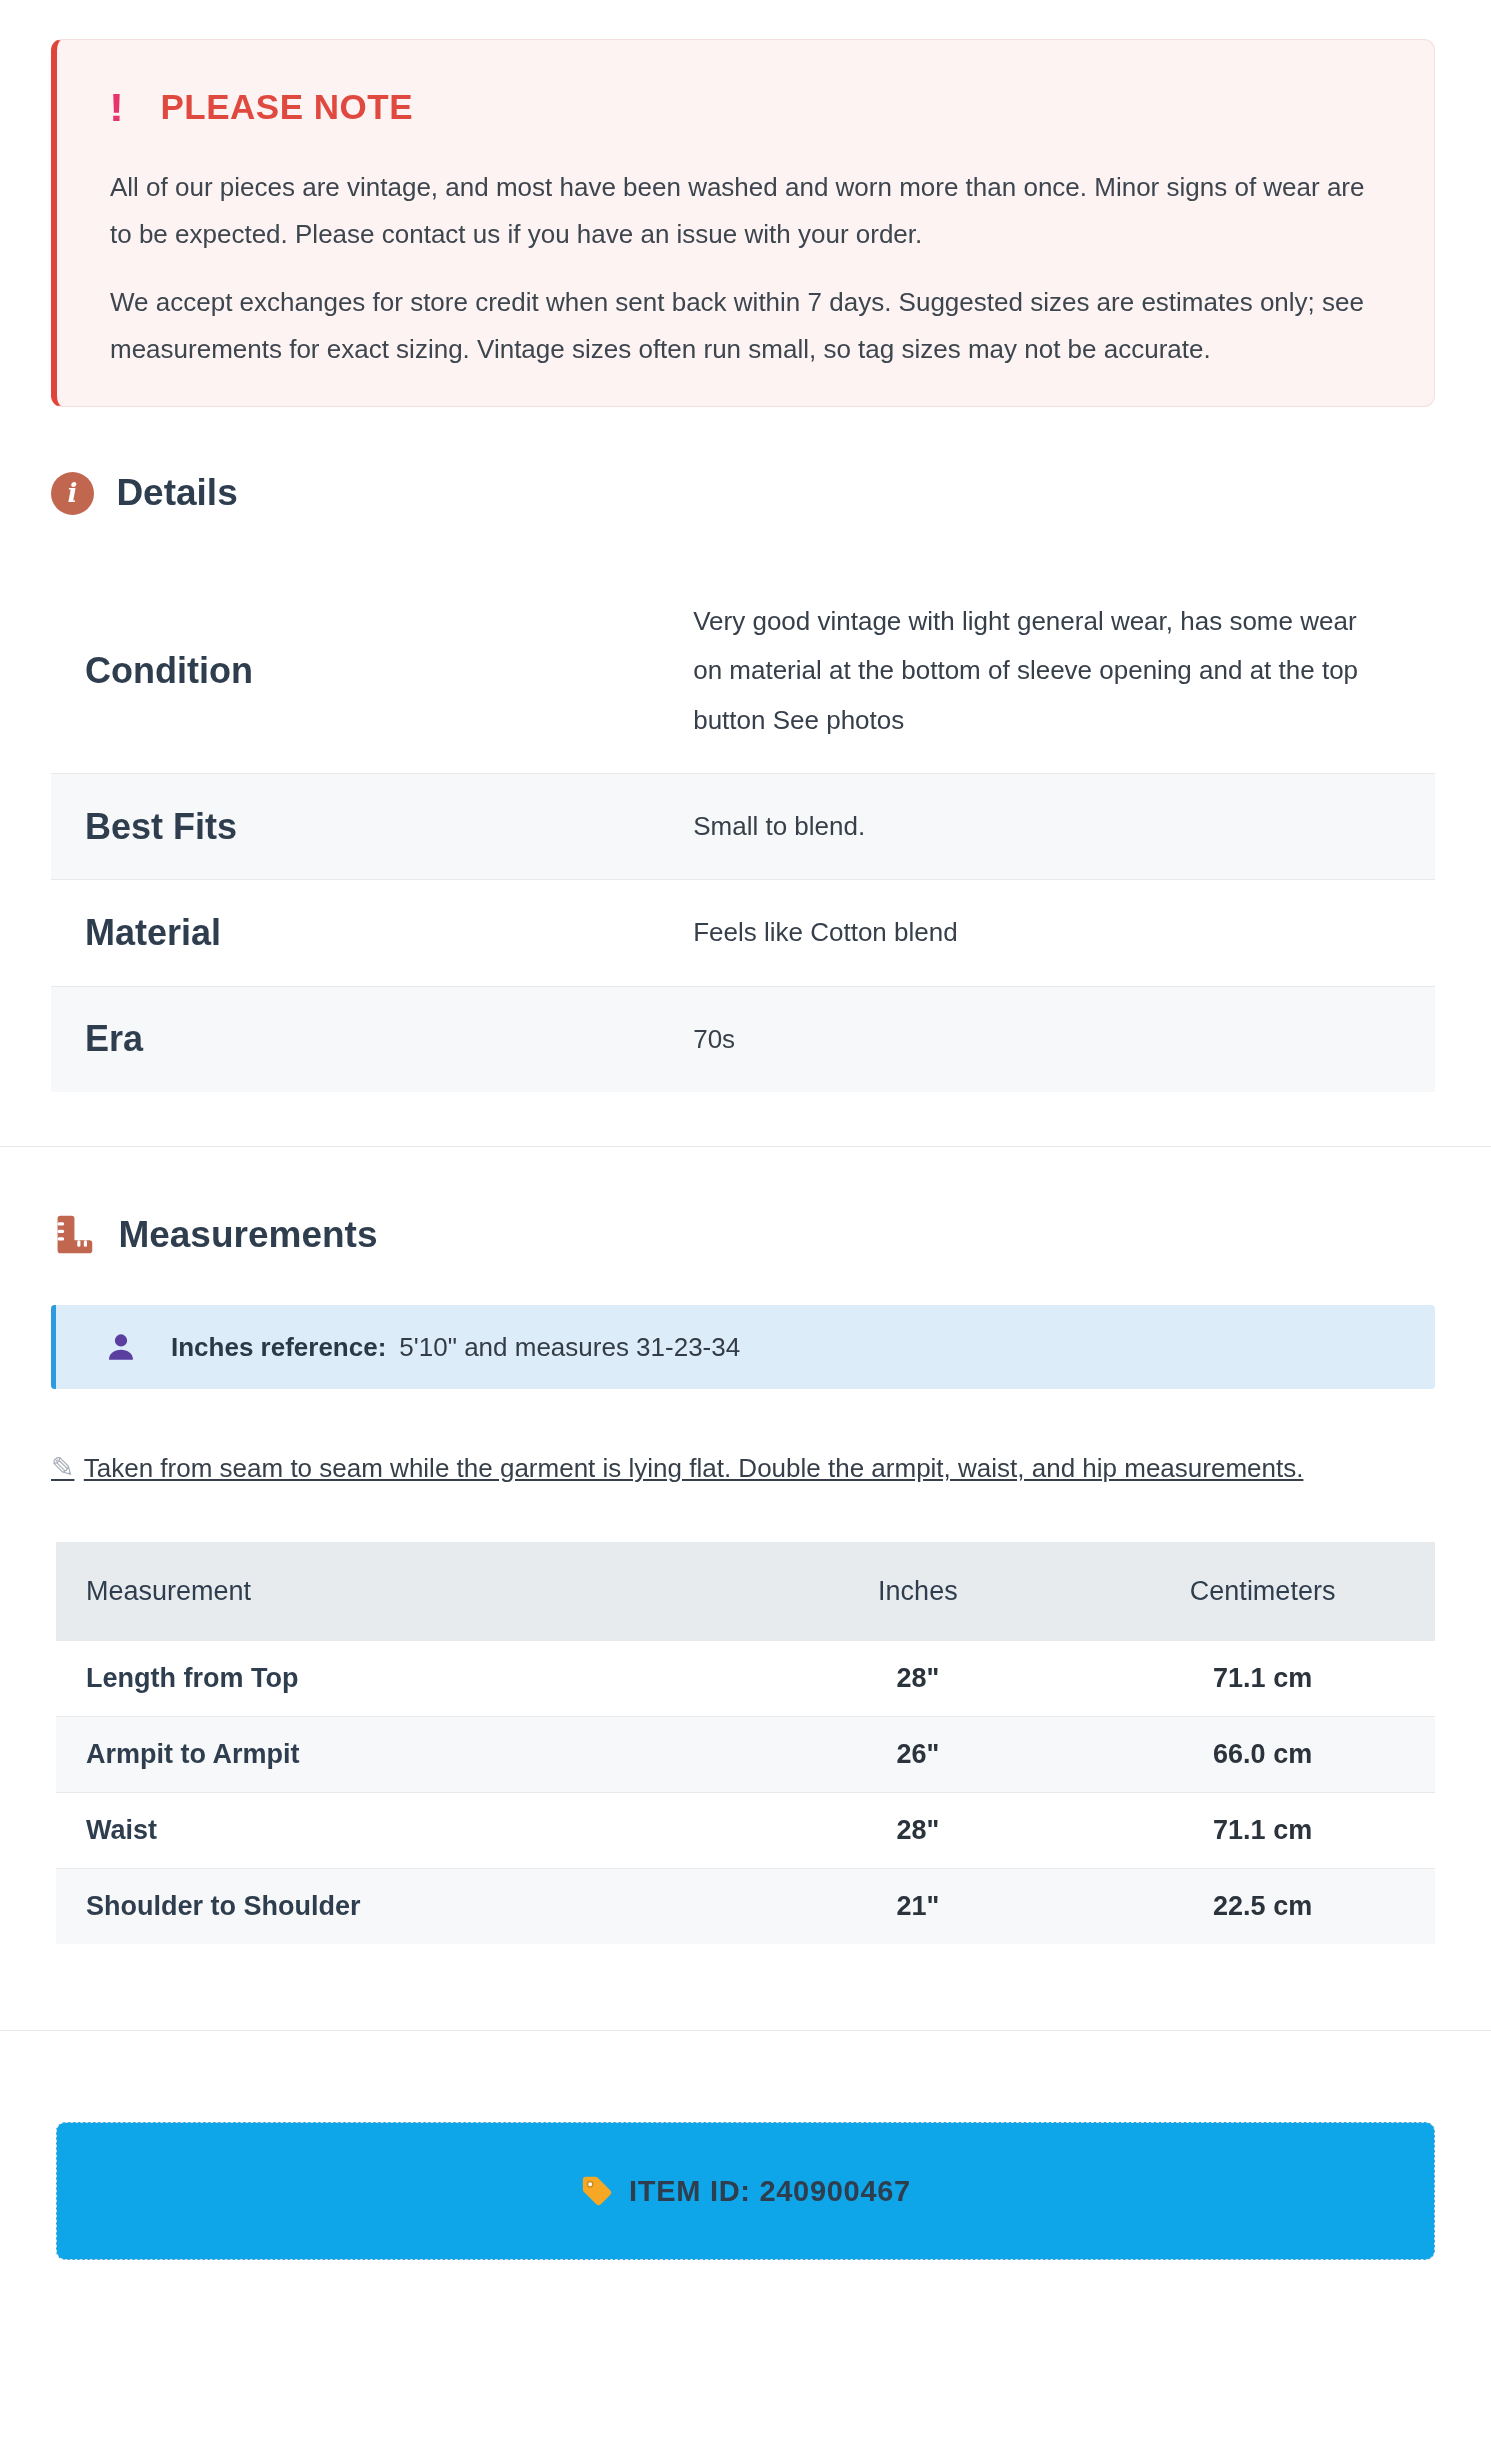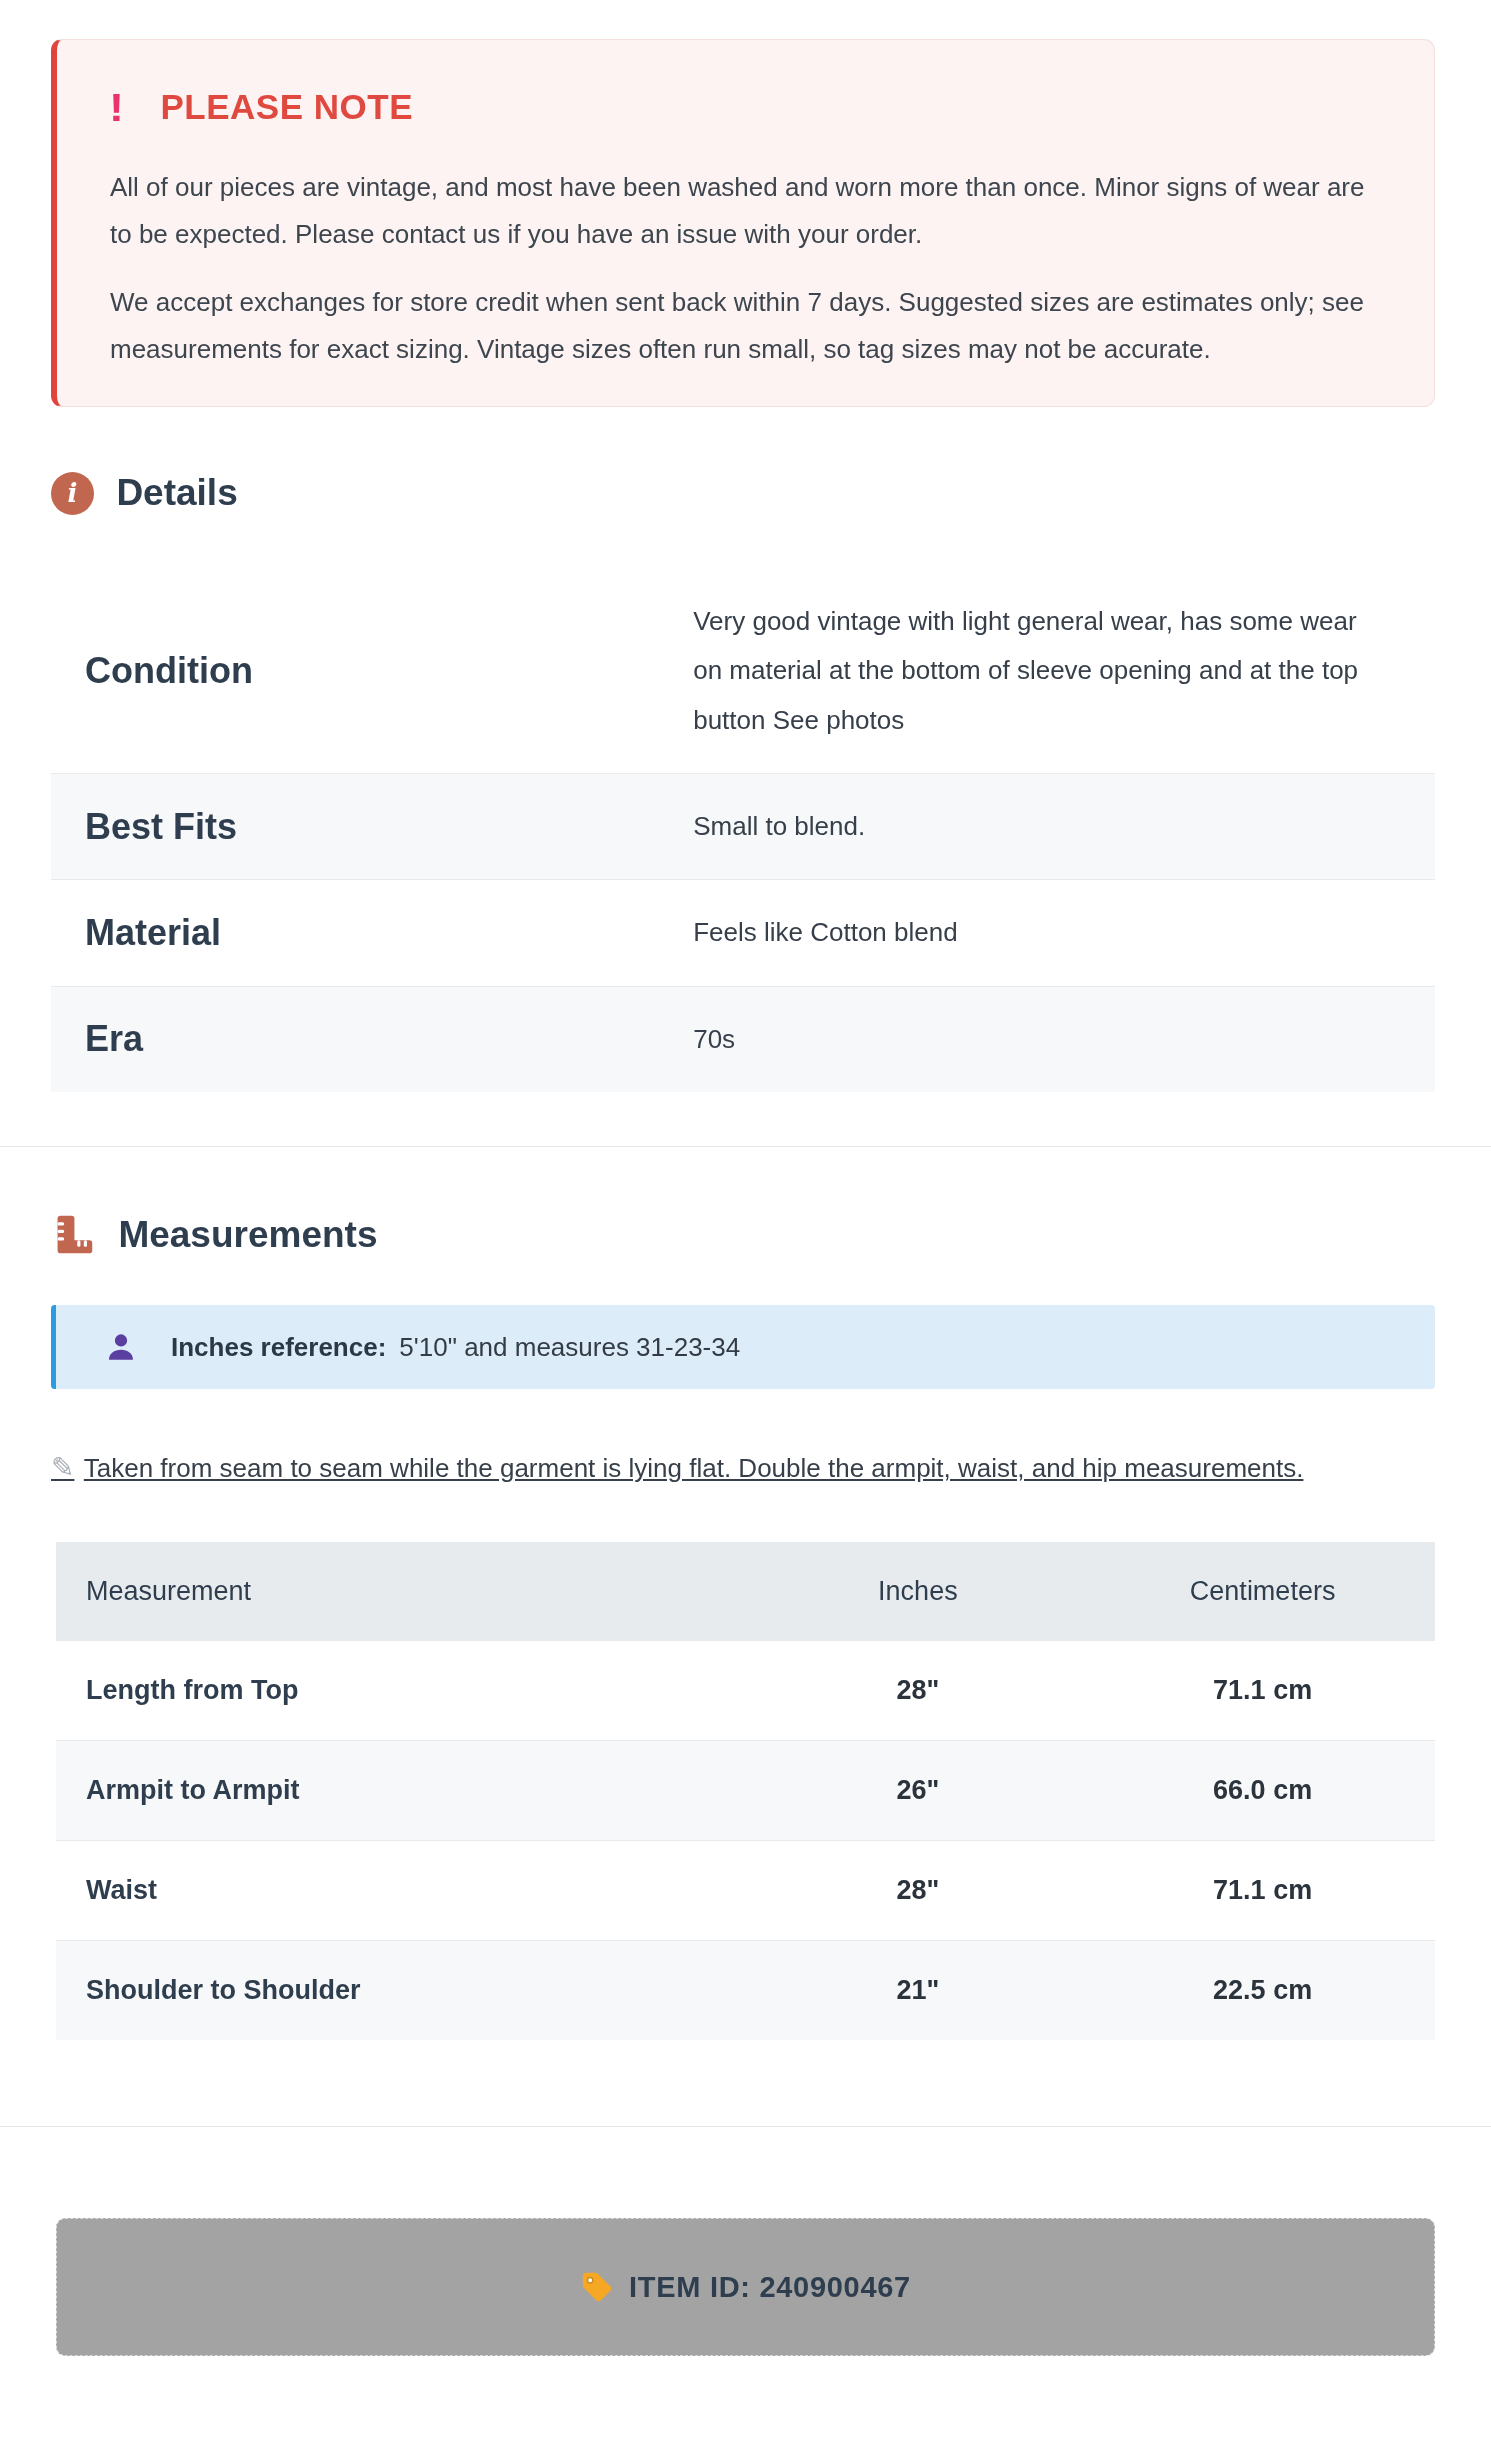--- a/index.html
+++ b/index.html
@@ -96,38 +96,38 @@
   .pencil-icon { color:#a9aeb6; font-size:28px; margin-right:9.3px; }
 
   .m-table { margin:48px 56px 0 56px; width:1379px; border-collapse:collapse; }
   .m-table th {
     background:#e8ebee; color:#2f3e4e;
     font-size:27px; font-weight:400;
     padding:34px 12px;
   }
   .m-table th:first-child { text-align:left; padding-left:30px; }
   .m-table td {
-    font-size:27px; padding:34px 0;
+    font-size:27px; padding:22px 0;
   }
   .m-table td:first-child {
     text-align:left; padding-left:30px;
     font-weight:600; color:#2f3e4e;
   }
   .m-table .num { text-align:center; font-weight:600; color:#2b333c; }
   .m-table col.c-name { width:50%; }
   .m-table col.c-in   { width:25%; }
   .m-table col.c-cm   { width:25%; }
   .m-table tbody tr { border-top:0.9px solid #e7e9eb; }
   .m-table tbody tr:first-child { border-top:none; }
   .m-table tbody tr:nth-child(even) { background:#f7f8f9; }
 
   
   .item-id-box {
     margin:91px 56px 25px 56px;
-    background:#a3a3a3;
+    background:#0ea5e9;
     border:1.9px dashed #d8dbe0;
     border-radius:9.3px;
     height:138px;
     display:flex; align-items:center; justify-content:center;
     gap:15px;
   }
   .tag-badge { width:34px; height:34px; flex:0 0 auto; }
   .item-id-text {
     font-size:29px; font-weight:700; color:#2f3e4e;
     letter-spacing:0.7px;

